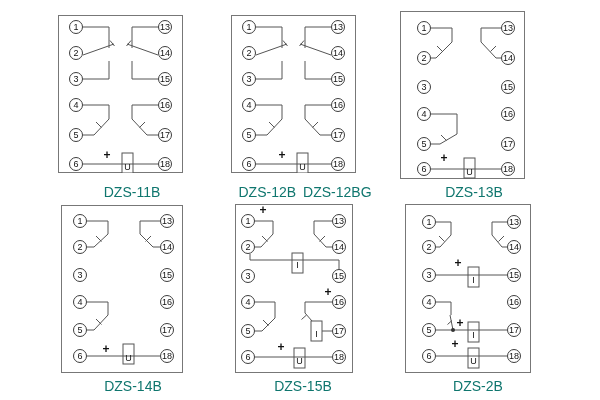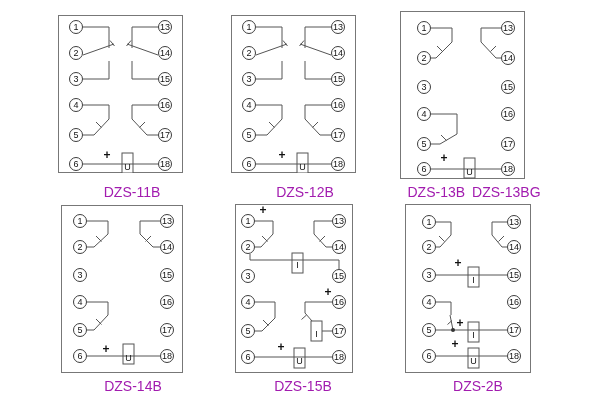--- a/index.html
+++ b/index.html
@@ -1,20 +1,20 @@
 <!DOCTYPE html>
 <html><head>
 <meta charset="utf-8">
 <style>
   html,body{margin:0;padding:0}
   body{width:600px;height:400px;background:#fff;position:relative;font-family:"Liberation Sans",sans-serif;overflow:hidden}
   .panel{position:absolute;border:1px solid #777;background:#fff;box-sizing:border-box}
   .panel svg{position:absolute;left:-1px;top:-1px}
   .t{position:absolute;width:12px;height:12px;border:1px solid #3d3d3d;border-radius:50%;background:#fff;color:#111;font-size:9px;line-height:12px;text-align:center}
-  .plabel{position:absolute;display:flex;gap:7px;justify-content:center;color:#a21caf;font-size:14px;white-space:nowrap;transform:translateX(-50%)}
+  .plabel{position:absolute;display:flex;gap:7px;justify-content:center;color:#0f766e;font-size:14px;white-space:nowrap;transform:translateX(-50%)}
   .w{stroke:#555;fill:none;stroke-width:1}
   .cbox{fill:#fff;stroke:#555;stroke-width:1}
   text.plus{font-family:"Liberation Sans",sans-serif;font-size:12px;font-weight:bold;fill:#111;text-anchor:middle}
   text.cl{font-family:"Liberation Sans",sans-serif;font-size:9px;fill:#111;text-anchor:middle}
   .dot{fill:#333}
 </style>
 </head>
 <body>
 
 <div class="panel" style="left:58px;top:15px;width:125px;height:158px">
@@ -56,20 +56,21 @@
   <div class="t" style="left:10px;top:141px">6</div>
   <div class="t" style="left:99px;top:4px">13</div>
   <div class="t" style="left:99px;top:30px">14</div>
   <div class="t" style="left:99px;top:56px">15</div>
   <div class="t" style="left:99px;top:82px">16</div>
   <div class="t" style="left:99px;top:112px">17</div>
   <div class="t" style="left:99px;top:141px">18</div>
 </div>
 <div class="plabel" style="left:305px;top:184px">
   <span>DZS-12B</span>
+  <span>DZS-12BG</span>
 </div>
 
 <div class="panel" style="left:400px;top:11px;width:125px;height:168px">
   <svg width="125" height="168" viewBox="0 0 125 168">
     <rect class="cbox" x="64" y="147" width="11" height="20"></rect>
     <path class="w" d="M31,17 H52 V31 M31,47 H36 L52,31 M42.5,40.5 L37,35 M101,17 H81 V31 M101,47 H96 L81,31 M90.5,40.5 L96,35 M31,103 H57 V123 M31,133 H40 L57,123 M46.5,129.5 L41,124 M31,158 H101"></path>
     <text class="plus" x="44" y="151">+</text>
     <text class="cl" x="69.5" y="164">U</text>
   </svg>
   <div class="t" style="left:16px;top:9px">1</div>
@@ -80,21 +81,20 @@
   <div class="t" style="left:16px;top:150px">6</div>
   <div class="t" style="left:100px;top:9px">13</div>
   <div class="t" style="left:100px;top:39px">14</div>
   <div class="t" style="left:100px;top:68px">15</div>
   <div class="t" style="left:100px;top:95px">16</div>
   <div class="t" style="left:100px;top:125px">17</div>
   <div class="t" style="left:100px;top:150px">18</div>
 </div>
 <div class="plabel" style="left:474px;top:184px">
   <span>DZS-13B</span>
-  <span>DZS-13BG</span>
 </div>
 
 <div class="panel" style="left:61px;top:205px;width:122px;height:168px">
   <svg width="122" height="168" viewBox="0 0 122 168">
     <rect class="cbox" x="62" y="139" width="11" height="20"></rect>
     <path class="w" d="M26,16 H47 V29 M26,42 H33 L47,29 M40.5,36.5 L35,31 M99,16 H79 V29 M99,42 H92 L79,29 M84.5,36.5 L90,31 M26,97 H47 V110 M26,125 H33 L47,110 M40.5,119.5 L35,114 M26,151 H99"></path>
     <text class="plus" x="45" y="148">+</text>
     <text class="cl" x="67.5" y="156">U</text>
   </svg>
   <div class="t" style="left:11px;top:8px">1</div>

